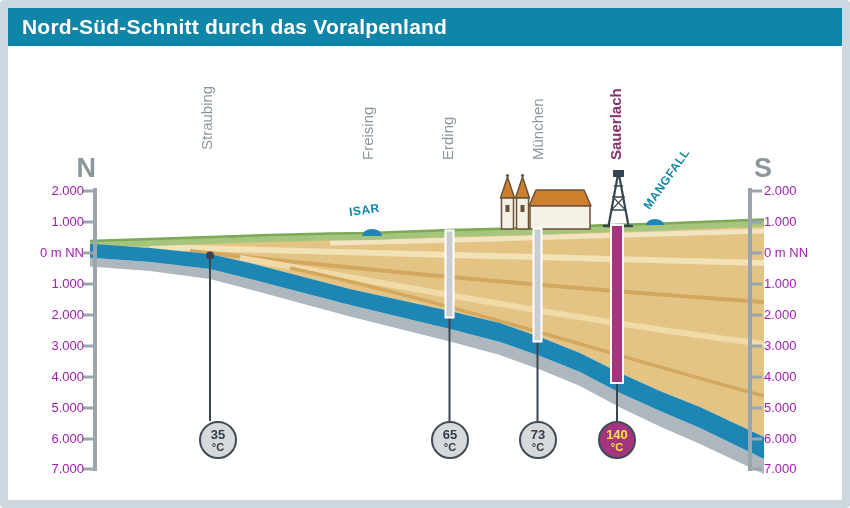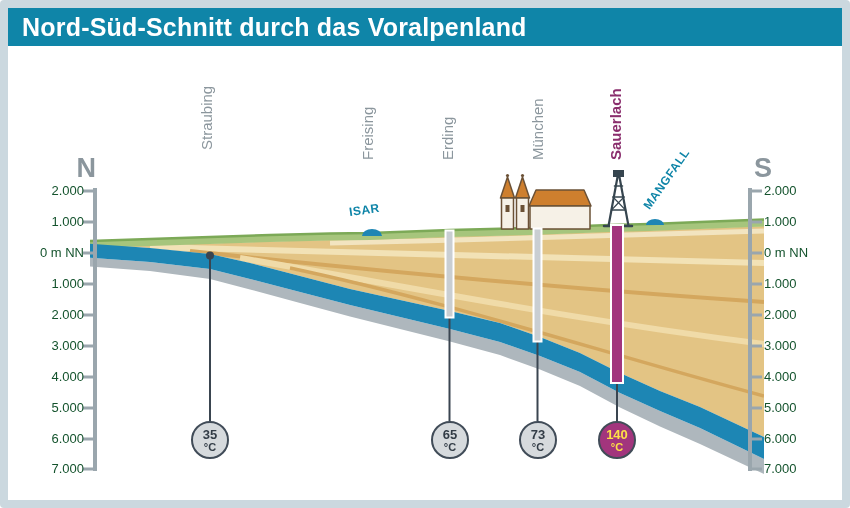--- a/index.html
+++ b/index.html
@@ -5,33 +5,33 @@
   html,body { margin:0; padding:0; background:#fff; }
   .stage {
     position:relative; width:850px; height:508px;
     background:#cbd8df; overflow:hidden; border-radius:4px;
     font-family:"Liberation Sans", sans-serif;
   }
   .header {
     position:absolute; left:8px; top:8px; width:834px; height:38px;
     background:#0f85a8; color:#ffffff; display:flex; align-items:center;
     padding-left:14px; box-sizing:border-box;
-    font-size:25px; font-weight:bold; letter-spacing:0.2px;
+    font-size:21px; font-weight:bold; letter-spacing:0.2px;
   }
   .canvas {
     position:absolute; left:8px; top:46px; width:834px; height:454px;
     background:#ffffff;
   }
   .overlay { position:absolute; left:0; top:0; width:850px; height:508px; pointer-events:none; }
 
   .compass {
     position:absolute; font-size:27px; font-weight:bold; color:#8b969d; line-height:1;
   }
   .scale-label {
-    position:absolute; font-size:13px; color:#14532d; line-height:14px; white-space:nowrap;
+    position:absolute; font-size:13px; color:#a21caf; line-height:14px; white-space:nowrap;
   }
   .scale-left  { left:16px; width:68px; text-align:right; }
   .scale-right { left:764px; width:72px; text-align:left; }
 
   .city-label {
     position:absolute; width:20px; height:95px;
     writing-mode:vertical-rl; transform:rotate(180deg);
     font-size:15px; color:#8b969d; white-space:nowrap; line-height:20px;
   }
   .city-sauerlach { color:#8a2e6d; font-weight:bold; }
@@ -178,21 +178,21 @@
 
   <div class="city-label" style="left:197px; top:55px;">Straubing</div>
   <div class="city-label" style="left:358px; top:65px;">Freising</div>
   <div class="city-label" style="left:438px; top:65px;">Erding</div>
   <div class="city-label" style="left:528px; top:65px;">München</div>
   <div class="city-label city-sauerlach" style="left:606px; top:65px;">Sauerlach</div>
 
   <div class="river-label river-isar">ISAR</div>
   <div class="river-label river-mangfall">MANGFALL</div>
 
-  <div class="temp-circle temp-gray" style="left:191px;">
+  <div class="temp-circle temp-gray" style="left:199px;">
     <span class="temp-value">35</span>
     <span class="temp-unit">°C</span>
   </div>
   <div class="temp-circle temp-gray" style="left:431px;">
     <span class="temp-value">65</span>
     <span class="temp-unit">°C</span>
   </div>
   <div class="temp-circle temp-gray" style="left:519px;">
     <span class="temp-value">73</span>
     <span class="temp-unit">°C</span>

